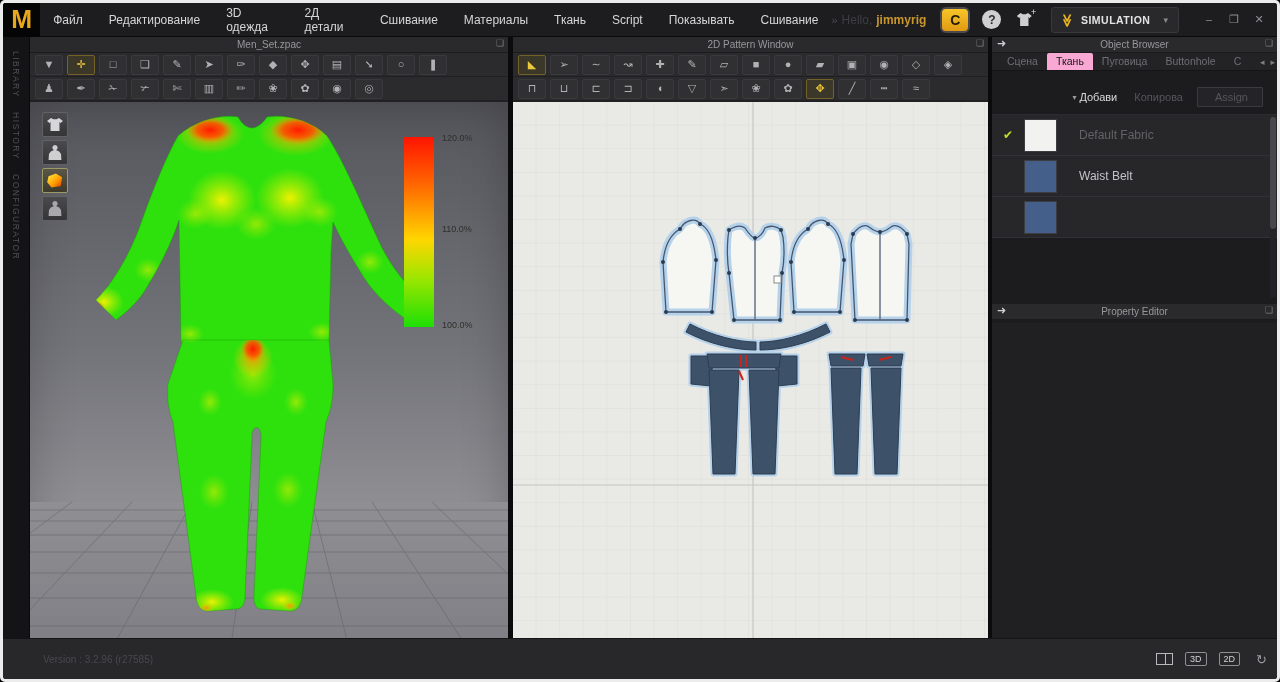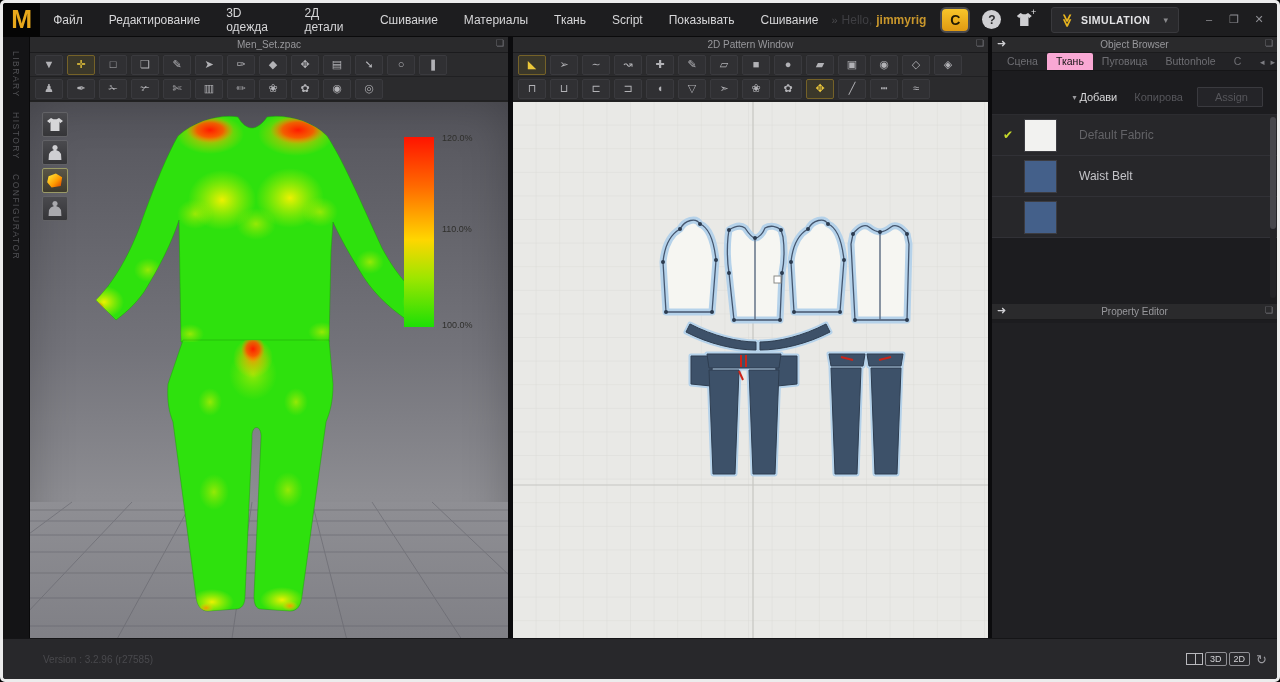--- a/index.html
+++ b/index.html
@@ -76,21 +76,21 @@
   .fabric-swatch { width:33px; height:33px; border:1px solid #3c3c41; }
   .fabric-name { margin-left:22px; font-size:12px; color:#c4c4c8; }
   .fabric-row.dim .fabric-name { color:#636367; }
   #fab-scrollbar { position:absolute; right:1px; top:2px; bottom:2px; width:6px; background:#232327; border-radius:3px; }
   #fab-thumb { position:absolute; top:0; width:6px; height:112px; background:#47474c; border-radius:3px; }
   #prop-empty { position:absolute; left:0; right:0; bottom:0; top:286px; background:#202023; }
 
   
   #statusbar { position:absolute; left:0; right:0; bottom:0; height:41px; background:#28282b; border-top:1px solid #151517; display:flex; align-items:center; }
   #version-text { margin-left:40px; font-size:10px; color:#49494d; }
-  #view-buttons { margin-left:auto; margin-right:10px; display:flex; align-items:center; gap:2px;text-align:center; }
+  #view-buttons { margin-left:auto; margin-right:10px; display:flex; align-items:center; gap:12px;text-align:center; }
   .vb { display:flex; align-items:center; justify-content:center; color:#c2c2c6; }
   .vb[data-kind="boxed"] { border:1px solid #8f8f94; border-radius:2px; font-size:9px; padding:1px 4px; color:#d2d2d6; }
   .vb[data-kind="glyph"] { font-size:13px; color:#9a9a9f; margin-left:4px; }
   .vb .split-ic { width:17px; height:12px; border:1px solid #b9b9bd; position:relative; }
   .vb .split-ic::after { content:""; position:absolute; left:50%; top:0; bottom:0; width:1px; background:#b9b9bd; }
   .vb-label:empty, .vb-glyph:empty, .vb-icon:not(.split-ic) { display:none; }
 </style>
 </head>
 <body>
 

